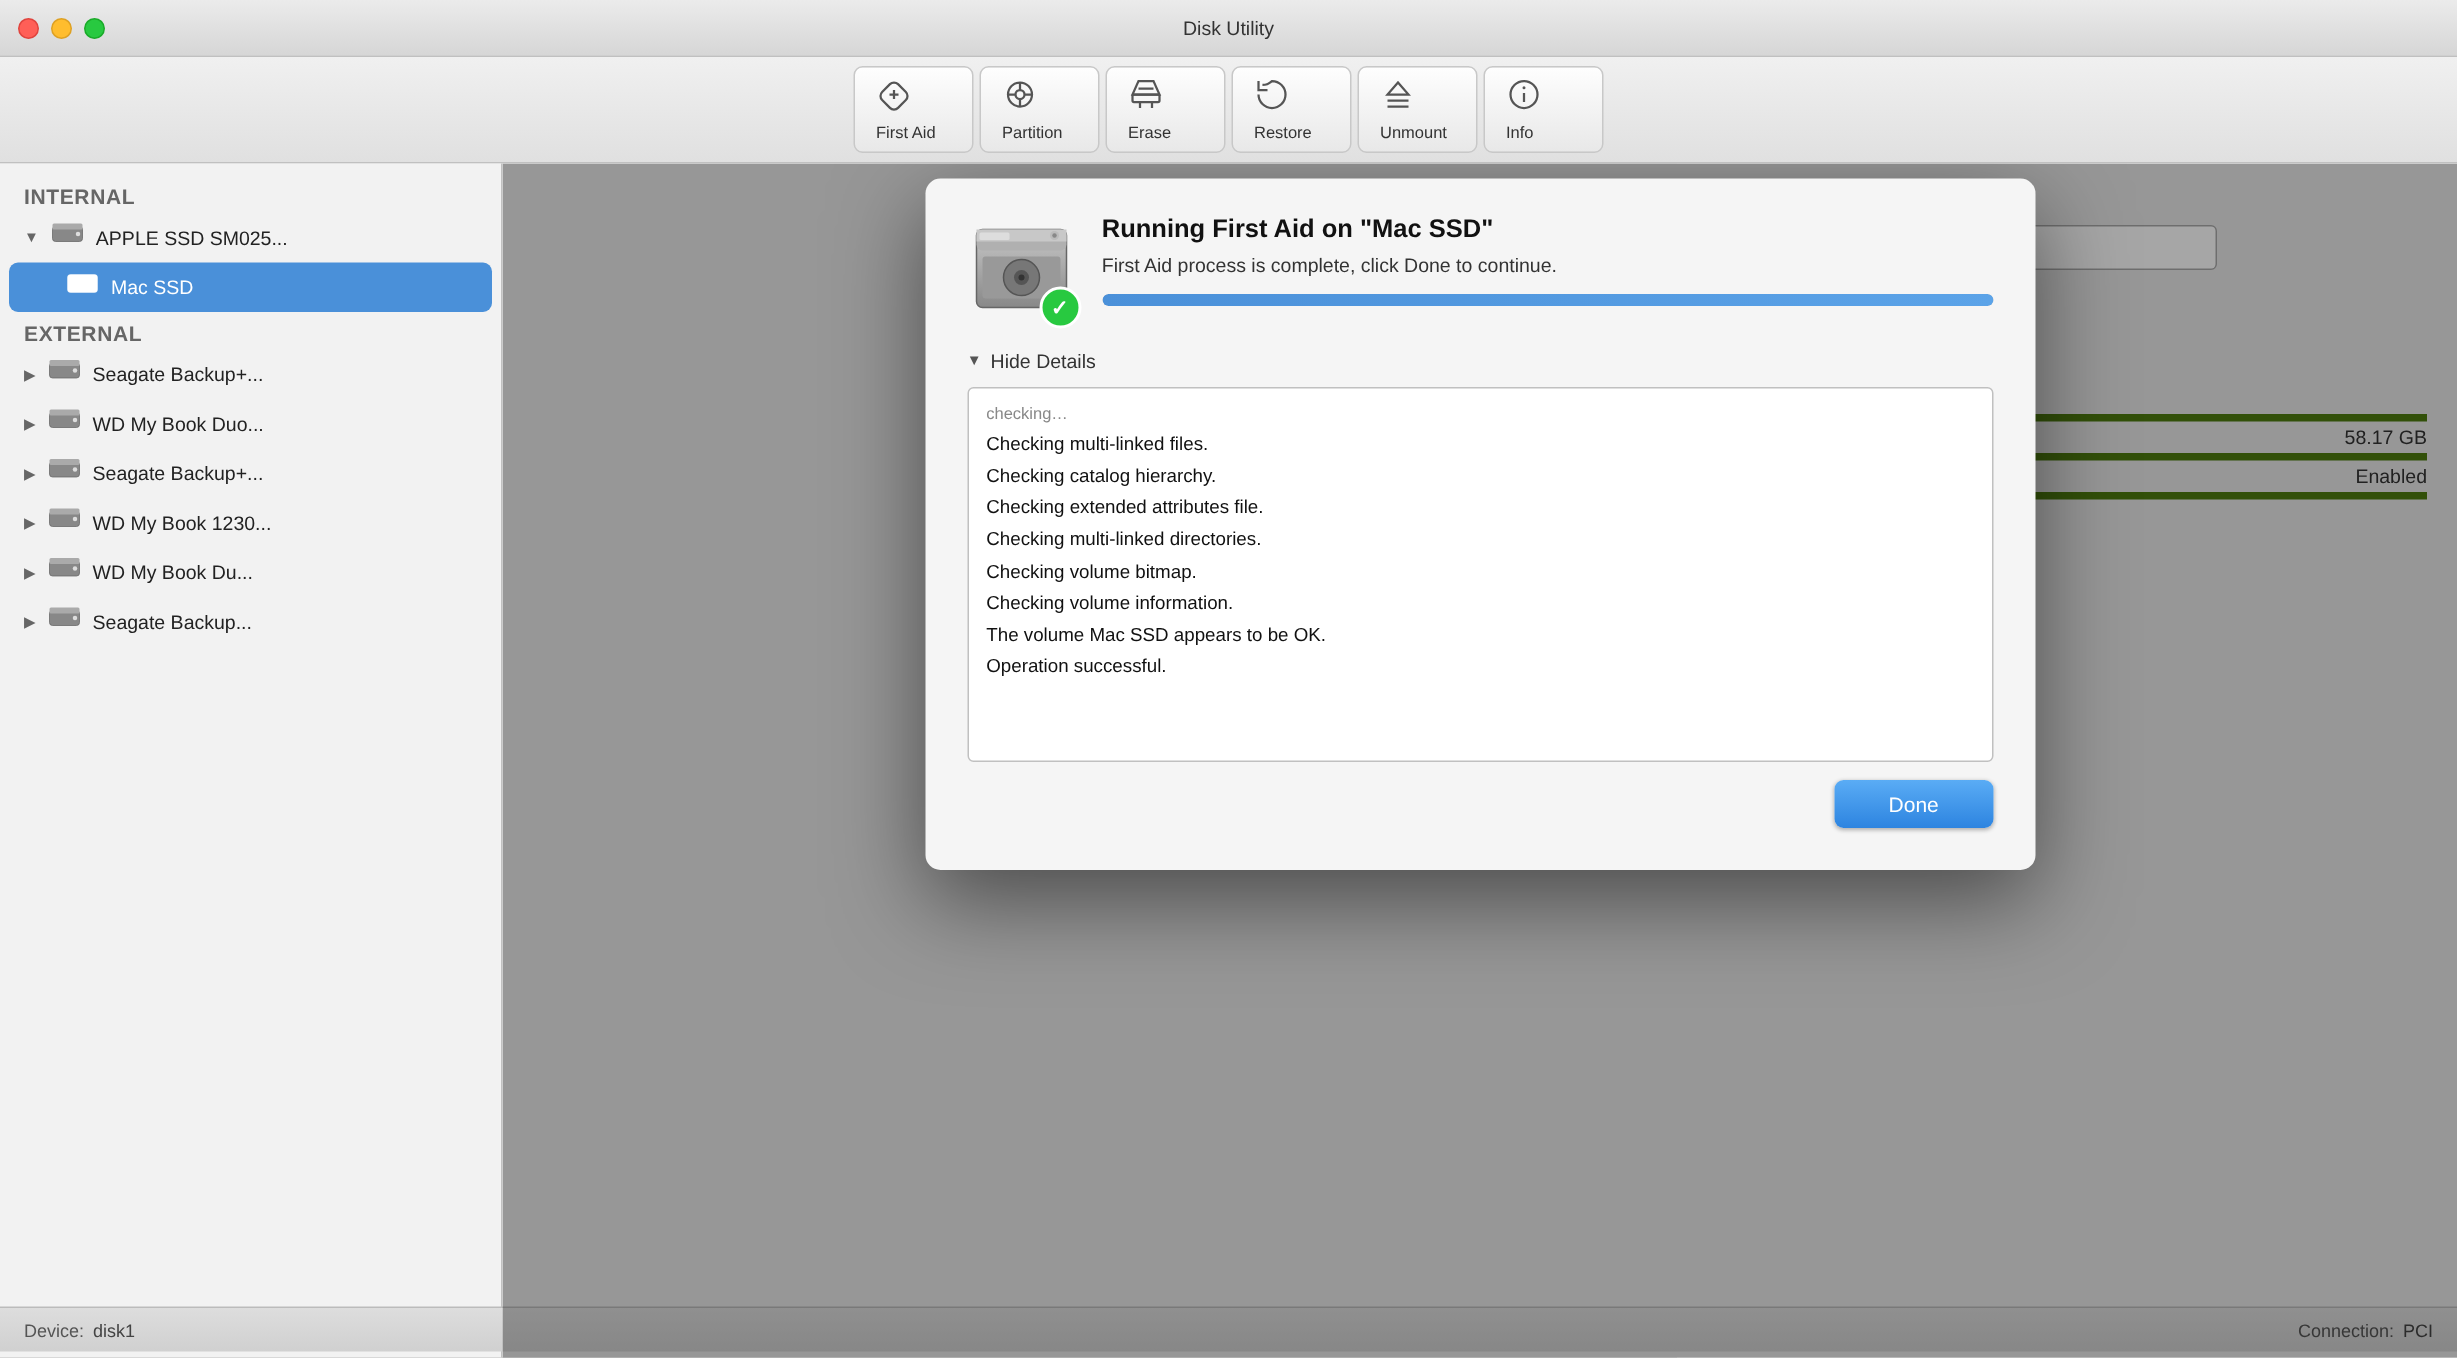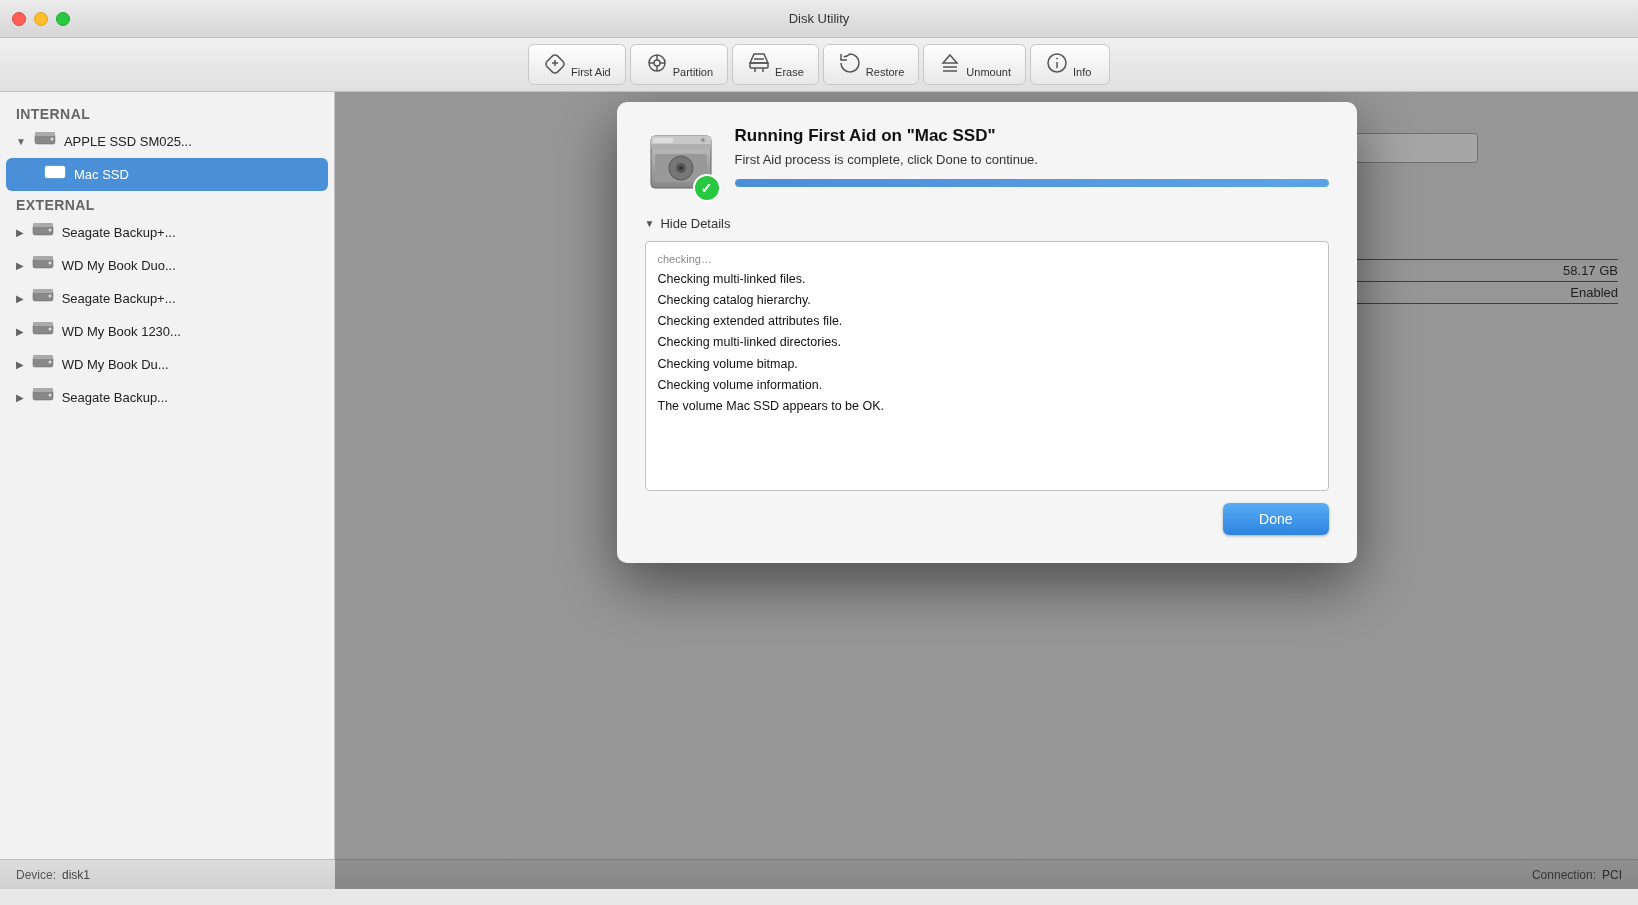--- a/index.html
+++ b/index.html
@@ -49,22 +49,22 @@
       background: linear-gradient(to bottom, #f0f0f0, #e0e0e0);
       border-bottom: 1px solid #c0c0c0;
       display: flex;
       align-items: center;
       justify-content: center;
       gap: 4px;
       padding: 6px 20px;
     }
     .toolbar-btn {
       display: flex;
-      flex-direction: row;
-      align-items: flex-end;
+      flex-direction: column;
+      align-items: flex-start;
       gap: 4px;
       padding: 6px 14px;
       border: 1px solid #c8c8c8;
       border-radius: 6px;
       background: linear-gradient(to bottom, #fefefe, #e8e8e8);
       cursor: pointer;
       min-width: 80px;
     }
     .toolbar-icon {
       font-size: 20px;
@@ -174,21 +174,21 @@
       );
     }
     .usage-bar-free {
       flex: 1;
       background: white;
     }
     .info-row {
       display: flex;
       justify-content: space-between;
       padding: 3px 0;
-      border-bottom: 1px solid #4d7c0f;
+      border-bottom: 5px solid #4d7c0f;
     }
     .info-key { color: #666; }
     .info-val { font-weight: 500; color: #333; }
 
     
     .modal-overlay {
       position: absolute;
       top: 0;
       left: 0;
       right: 0;
@@ -318,21 +318,21 @@
       padding: 8px 36px;
       font-size: 14px;
       font-weight: 500;
       cursor: pointer;
       box-shadow: 0 1px 3px rgba(0,0,0,0.3);
     }
 
     
     .status-bar {
       position: absolute;
-      bottom: 16px;
+      bottom: 4px;
       left: 0;
       right: 0;
       height: 30px;
       background: linear-gradient(to bottom, #ddd, #d0d0d0);
       border-top: 1px solid #bbb;
       display: flex;
       align-items: center;
       padding: 0 16px;
       font-size: 12px;
       color: #444;
@@ -606,20 +606,21 @@
 
         <div class="log-area">
           <div class="log-line" style="color:#888; font-size:11px;">checking…</div>
           <div class="log-line">Checking multi-linked files.</div>
           <div class="log-line">Checking catalog hierarchy.</div>
           <div class="log-line">Checking extended attributes file.</div>
           <div class="log-line">Checking multi-linked directories.</div>
           <div class="log-line">Checking volume bitmap.</div>
           <div class="log-line">Checking volume information.</div>
           <div class="log-line">The volume Mac SSD appears to be OK.</div>
+          <div class="log-line">Operation successful.</div>
         </div>
 
         <div class="modal-footer">
           <button class="done-btn">Done</button>
         </div>
 
       </div>
     </div>
 
   </div>

